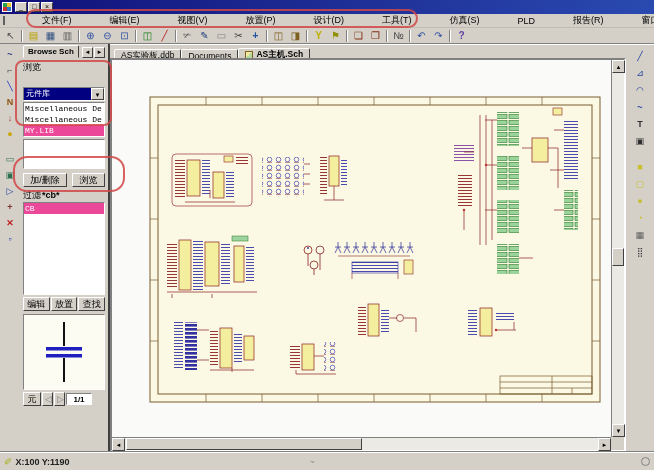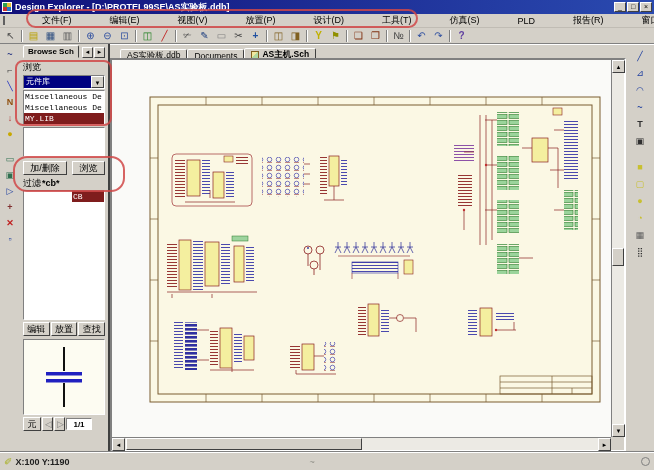--- a/index.html
+++ b/index.html
@@ -30,42 +30,42 @@
   #wiretools { position:absolute; left:0; top:44px; width:20px; height:408px; background:#d4d0c8; padding-top:2px; }
   .vtbtn { width:17px; height:15px; margin:1px auto; text-align:center; font-size:9px; line-height:14px; }
   .vgap { height:8px; }
 
   
   #leftpanel { position:absolute; left:20px; top:44px; width:90px; height:408px; background:#d4d0c8; border-right:2px solid; border-color:#fff #404040 #404040 #fff; padding:0 3px; }
   #lp-tabs { height:14px; display:flex; align-items:flex-end; }
   #lp-tab { height:13px; padding:1px 4px; font-size:8px; font-weight:bold; background:#d4d0c8; border:1px solid; border-color:#fff #404040 transparent #fff; border-radius:2px 2px 0 0; white-space:nowrap; }
   .lp-arrow { width:11px; height:11px; font-size:6px; line-height:9px; text-align:center; margin-left:1px; }
   .lp-label { margin-top:3px; font-size:9px; }
-  #lp-dropdown { margin-top:1px; height:14px; display:flex; }
+  #lp-dropdown { margin-top:13px; height:14px; display:flex; }
   #lp-dropdown .dval { flex:1; background:#000080; color:#fff; font-size:8px; line-height:12px; padding-left:2px; overflow:hidden; white-space:nowrap; }
   #lp-dropdown .darrow { width:13px; font-size:6px; line-height:12px; text-align:center; }
   .listbox { font-family:"Liberation Mono", monospace; font-size:8px; overflow:hidden; }
   .listbox .row { height:11px; line-height:11px; white-space:nowrap; padding-left:1px; }
-  .listbox .sel { background:#7f1d1d; color:#fff; }
+  .listbox .sel { background:#ec4899; color:#fff; }
   #lp-liblist { height:35px; margin-top:1px; }
   #lp-empty { height:30px; margin-top:2px; }
   #lp-btnrow { margin-top:4px; display:flex; gap:5px; }
   .lp-btn { height:14px; font-size:9px; line-height:12px; text-align:center; white-space:nowrap; padding:0 2px; }
   #lp-filterrow { margin-top:2px; height:12px; display:flex; align-items:center; }
   #lp-filterrow .fval { font-weight:bold; margin-left:1px; }
-  #lp-complist { height:130px; margin-top:1px;padding-left:48px; }
+  #lp-complist { height:93px; margin-top:1px; }
   #lp-btnrow2 { margin-top:2px; display:flex; gap:1px; }
   #lp-btnrow2 .lp-btn { flex:1; }
   #lp-preview { margin-top:3px; height:76px; background:#fdfcf2; border:1px solid; border-color:#808080 #fff #fff #808080; }
   #lp-footer { margin-top:2px; display:flex; align-items:center; gap:1px; }
   #lp-page { width:26px; height:12px; text-align:center; font-size:8px; font-weight:bold; line-height:11px; }
 
   
   #center { position:absolute; left:110px; top:44px; width:516px; height:408px; }
-  #doctabs { height:18px; display:flex; align-items:flex-end; padding-left:10px; }
+  #doctabs { height:18px; display:flex; align-items:flex-end; padding-left:4px; }
   .doctab { height:13px; padding:1px 6px; font-size:8.5px; background:#d4d0c8; border:1px solid; border-color:#fff #404040 transparent #fff; border-radius:2px 2px 0 0; white-space:nowrap; display:flex; align-items:center; gap:3px; }
   .doctab.active { height:14px; font-weight:bold; }
   .tabicon { width:8px; height:8px; background:linear-gradient(135deg,#f0e8a0 50%,#b0d8a0 50%); border:1px solid #806020; }
   #canvas { position:absolute; left:0; top:14px; width:516px; height:394px; background:#f7f7f4; border:2px solid; border-color:#808080 #fff #fff #808080; }
   #drawarea { position:absolute; left:0; top:0; width:499px; height:377px; overflow:hidden; background:#fafaf8; }
   #vscroll { position:absolute; right:0; top:0; width:13px; height:377px; background:#eceae4; border-left:1px solid #808080; }
   #hscroll { position:absolute; left:0; bottom:0; width:499px; height:13px; background:#eceae4; border-top:1px solid #808080; }
   #scrollcorner { position:absolute; right:0; bottom:0; width:13px; height:13px; background:#d4d0c8; }
   .sbtn { position:absolute; width:13px; height:13px; font-size:6px; line-height:12px; text-align:center; }
   .sthumb { position:absolute; background:#d4d0c8; border:1px solid; border-color:#fff #404040 #404040 #fff; }
@@ -82,21 +82,20 @@
   #statusbar .helpdot { margin-left:auto; width:9px; height:9px; border:1px solid #808080; border-radius:50%; color:#606060; font-size:6px; line-height:8px; text-align:center; }
 
   
   .anno { position:absolute; border:2px solid #d04848; pointer-events:none; z-index:60; opacity:.85; }
 </style>
 </head>
 <body>
 
 <div id="titlebar">
   <div class="appicon"></div>
-  <div class="ttext">Design Explorer - [D:\PROTEL99SE\AS实验板.ddb]</div>
   <div class="winbtns">
     <div class="winbtn flatbtn">_</div>
     <div class="winbtn flatbtn">□</div>
     <div class="winbtn flatbtn">×</div>
   </div>
 </div>
 
 <div id="menubar">
   <div class="docicon"></div>
   <div class="menuitem">文件(F)</div>

